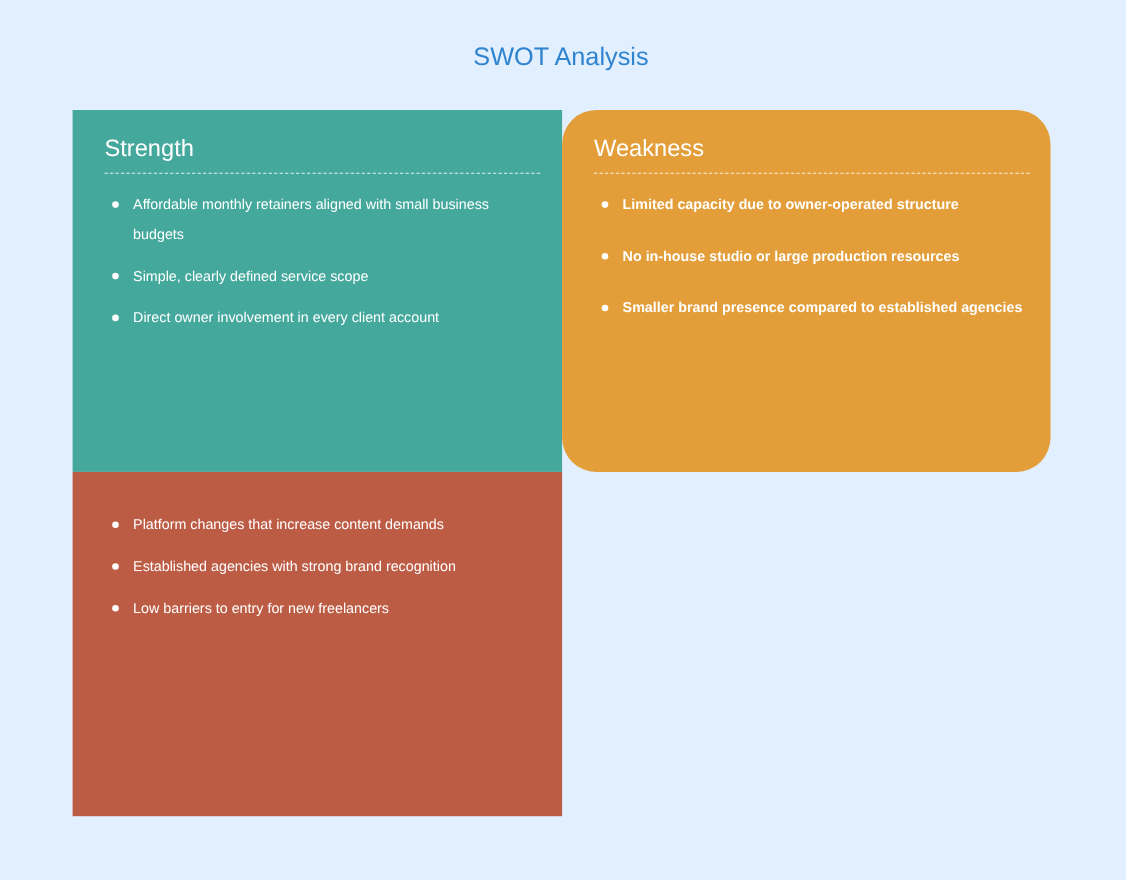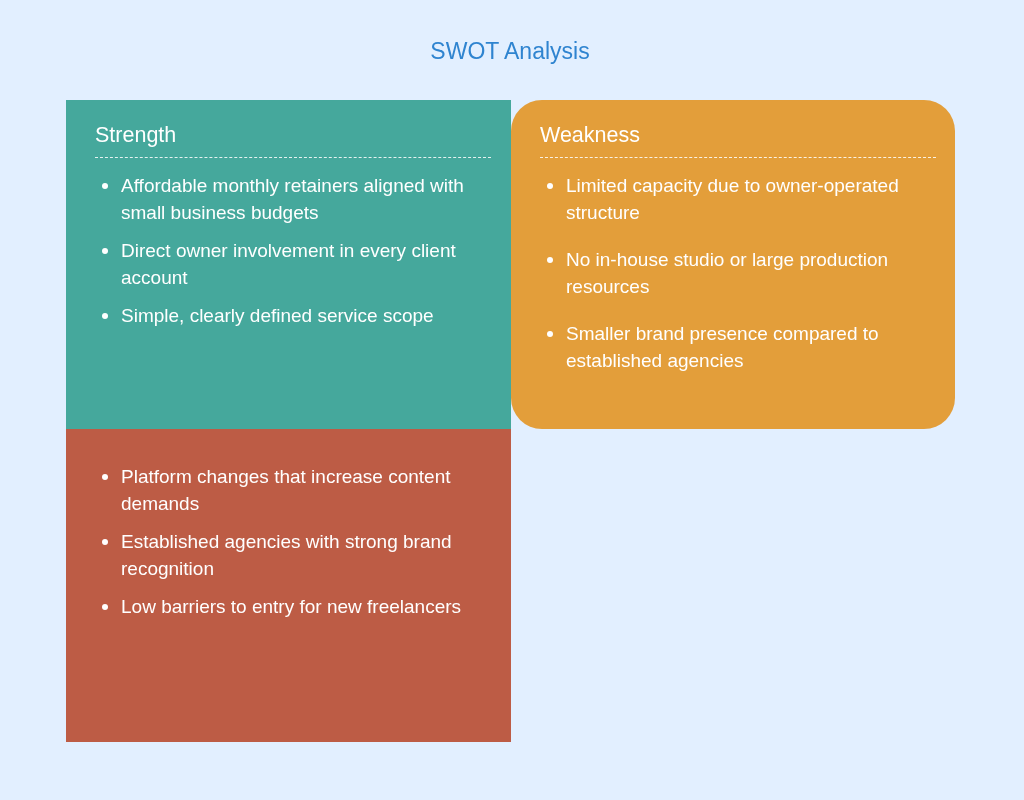--- a/index.html
+++ b/index.html
@@ -40,50 +40,50 @@
     width: 396px;
   }
   .cell ul {
     margin: 14px 0 0 0;
     padding: 0 0 0 26px;
     width: 370px;
     list-style: none;
   }
   .cell li {
     position: relative;
-    font-size: 19px;
+    font-size: 13px;
     line-height: 27px;
     margin-bottom: 11px;
   }
   .cell li::before {
     content: "";
     position: absolute;
     left: -19px; top: 11px;
     width: 6px; height: 6px;
     border-radius: 50%;
     background: #ffffff;
   }
-  .cell.weakness li { margin-bottom: 20px; }
+  .cell.weakness li { margin-bottom: 20px; font-weight: bold; }
   .strength { background: #45a89c; }
   .weakness { background: #e39e3a; border-radius: 31px; }
   .opportunity { background: #2f6787; }
   .threat { background: #bd5c45; }
 </style>
 </head>
 <body>
 
 <div class="title">SWOT Analysis</div>
 
 <div class="grid">
   <section class="cell strength">
     <h2>Strength</h2>
     <ul>
       <li>Affordable monthly retainers aligned with small business budgets</li>
+      <li>Simple, clearly defined service scope</li>
       <li>Direct owner involvement in every client account</li>
-      <li>Simple, clearly defined service scope</li>
     </ul>
   </section>
 
   <section class="cell weakness">
     <h2>Weakness</h2>
     <ul>
       <li>Limited capacity due to owner-operated structure</li>
       <li>No in-house studio or large production resources</li>
       <li>Smaller brand presence compared to established agencies</li>
     </ul>

